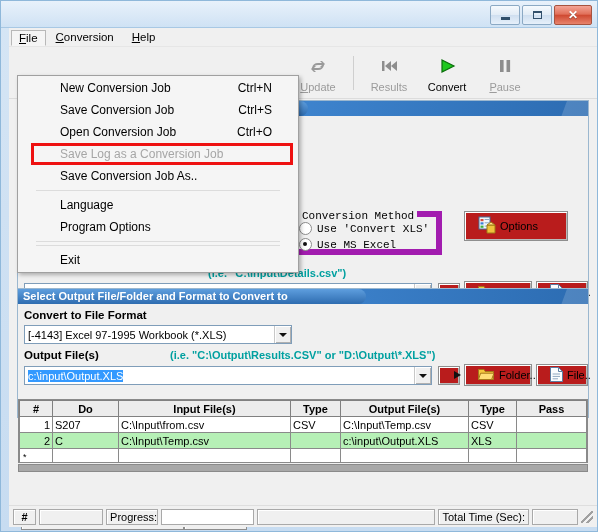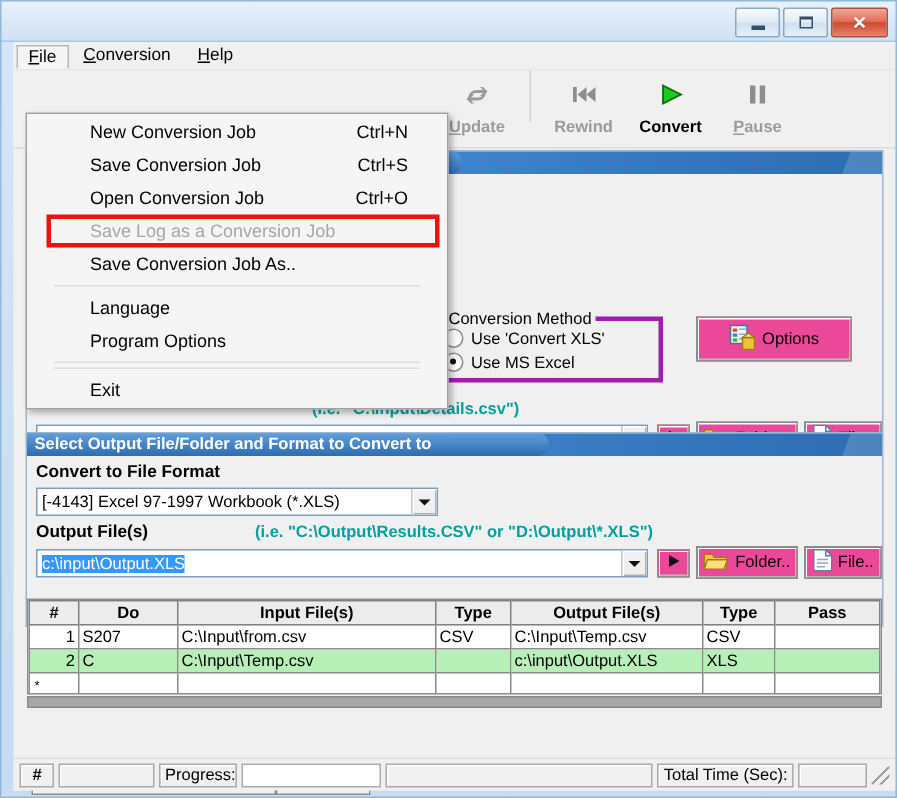--- a/index.html
+++ b/index.html
@@ -57,21 +57,21 @@
   .menubar .mi.open{
     background:#f5f5f5;border:1px solid #b8b8b8;border-bottom-color:#f5f5f5;
     padding:1px 7px;margin-top:1px;
   }
   u{text-decoration:underline;}
   
   .toolbar{
     position:absolute;left:0;top:19px;width:588px;height:52px;
     background:#f0f0f0;border-bottom:1px solid #dcdcdc;box-sizing:border-box;
   }
-  .tb-items{position:absolute;left:0;top:0;height:52px;display:flex;font-weight:bold;}
+  .tb-items{position:absolute;left:0;top:0;height:52px;display:flex;align-items:center;}
   .tbtn{
     width:58px;height:48px;display:flex;flex-direction:column;align-items:center;
     justify-content:flex-end;padding-bottom:4px;box-sizing:border-box;
   }
   .tbtn .lab{font-size:11px;margin-top:3px;}
   .tbtn.dis .lab{color:#9b9b9b;}
   .tbtn.en .lab{color:#000;}
   .tsep{width:1px;height:34px;background:#cfcfcf;margin:0 6px;}
   
   .panel{position:absolute;background:#f0f0f0;border:1px solid #9bb7cf;box-sizing:border-box;}
@@ -87,41 +87,42 @@
   }
   .hd-bump{
     position:absolute;top:0;left:0;height:15px;
     background:linear-gradient(180deg,#5e9ede 0%,#2e6cb0 100%);
     border-top-right-radius:10px;border-bottom-right-radius:10px;
     z-index:0;
   }
   .hd-txt{position:relative;z-index:1;}
   
   .gbox{
-    position:absolute;border:3px solid #a21caf;box-sizing:border-box;
+    position:absolute;border:6px solid #a21caf;box-sizing:border-box;font-family:Liberation Mono, monospace;
   }
   .gbox .gtitle{
     position:absolute;top:-7px;left:7px;background:#f0f0f0;padding:0 3px;
     font-size:11px;color:#000;
   }
   .radio-row{display:flex;align-items:center;gap:5px;margin:2px 0 0 7px;font-size:11px;}
   .radio{
     width:11px;height:11px;border-radius:50%;border:1px solid #8c8c8c;
     background:#fff;display:inline-block;position:relative;flex:none;
   }
   .radio.on:after{
     content:"";position:absolute;left:2.5px;top:2.5px;width:4px;height:4px;
     border-radius:50%;background:#111;
   }
   
   .btn3d{
-    border:1px solid #8e8e8e;background:#ec4899;box-sizing:border-box;
-    display:flex;align-items:center;justify-content:center;gap:4px;
+    border:1px solid #8e8e8e;background:#b91c1c;box-sizing:border-box;
+    display:flex;align-items:center;gap:4px;
     font-size:11px;color:#000;
     box-shadow:inset 1px 1px 0 #ffffff, inset -1px -1px 0 #b9b9b9;
+    padding-left:13px;
   }
   .combo{
     background:#fff;border:1px solid #7f9db9;box-sizing:border-box;
     font-size:11px;color:#000;display:flex;align-items:center;overflow:hidden;
   }
   .combo .val{flex:1;padding-left:3px;white-space:nowrap;overflow:hidden;}
   .combo .arrow{
     width:16px;height:100%;flex:none;background:#f0f0f0;
     border-left:1px solid #c8c8c8;
     box-shadow:inset 1px 1px 0 #ffffff, inset -1px -1px 0 #b0b0b0;
@@ -233,21 +234,21 @@
         </div>
         <div class="tsep"></div>
         <div class="tbtn dis">
           <span class="icon">
             <svg width="20" height="20" viewBox="0 0 20 20">
               <rect x="3" y="5" width="2.5" height="10" fill="#8d8d8d"></rect>
               <polygon points="12,5 12,15 6,10" fill="#8d8d8d"></polygon>
               <polygon points="18,5 18,15 12,10" fill="#8d8d8d"></polygon>
             </svg>
           </span>
-          <span class="lab">Rewind</span>
+          <span class="lab">Results</span>
         </div>
         <div class="tbtn en">
           <span class="icon">
             <svg width="20" height="20" viewBox="0 0 20 20">
               <polygon points="5,4 17,10 5,16" fill="#1ec81e" stroke="#0a6d0a" stroke-width="1.2"></polygon>
             </svg>
           </span>
           <span class="lab">Convert</span>
         </div>
         <div class="tbtn dis">
@@ -339,21 +340,21 @@
 
     <div class="panel" style="left:8px;top:260px;width:572px;height:130px;">
       <div class="panel-hd">
         <div class="hd-bump" style="width:348px;"></div>
         <span class="hd-txt">Select Output File/Folder and Format to Convert to</span>
       </div>
 
       <div class="boldlbl" style="position:absolute;left:6px;top:20px;">Convert to File Format</div>
 
       <div class="combo" style="position:absolute;left:6px;top:36px;width:268px;height:19px;">
-        <span class="val">[-4143] Excel 97-1997 Workbook (*.XLS)</span>
+        <span class="val">[-4143] Excel 97-1995 Workbook (*.XLS)</span>
         <span class="arrow">
             <span class="caret-d"></span>
           </span>
       </div>
 
       <div class="boldlbl" style="position:absolute;left:6px;top:60px;">Output File(s)</div>
       <div class="hintlabel" style="position:absolute;left:152px;top:60px;">(i.e. "C:\Output\Results.CSV" or "D:\Output\*.XLS")</div>
 
       <div class="combo" style="position:absolute;left:6px;top:77px;width:408px;height:19px;">
         <span class="val"><span class="sel-text">c:\input\Output.XLS</span></span>

